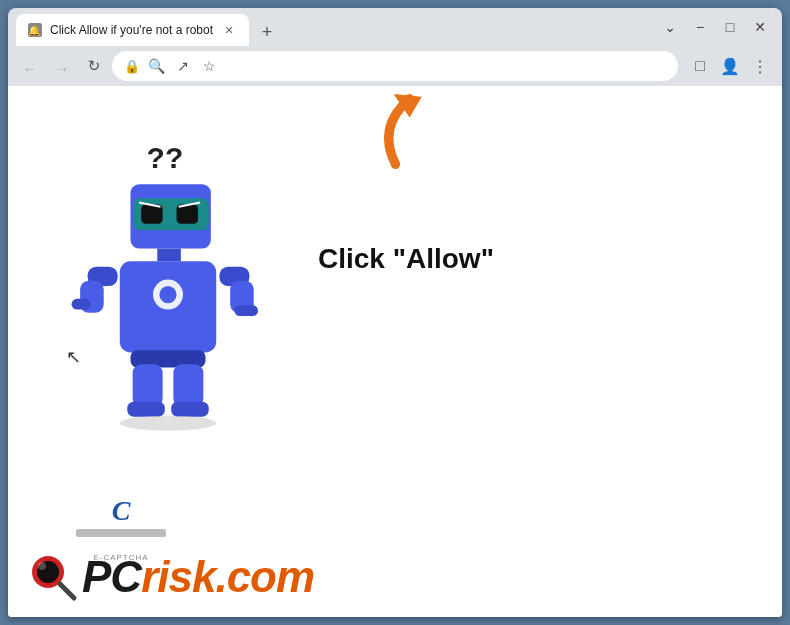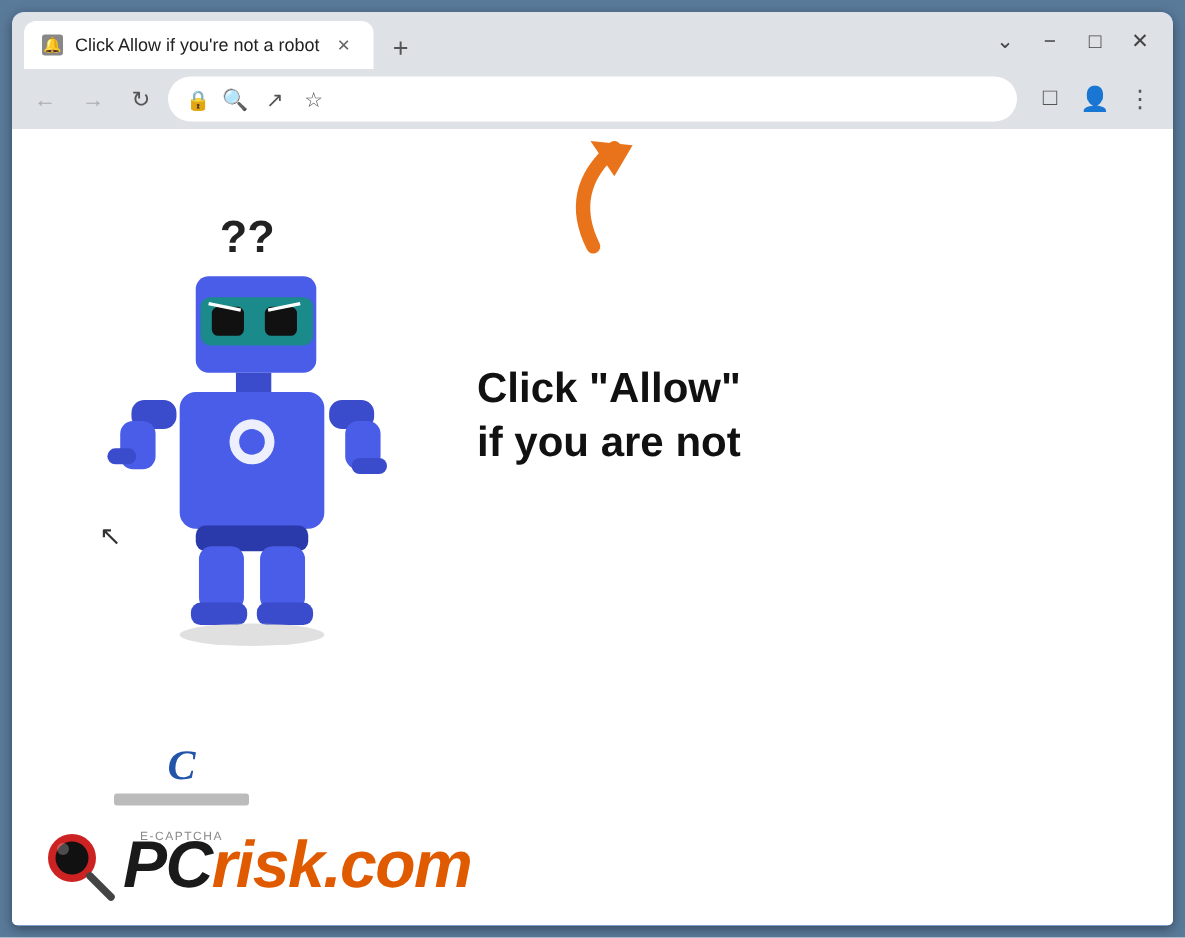--- a/index.html
+++ b/index.html
@@ -436,21 +436,20 @@
         <rect x="103" y="248" width="35" height="14" rx="6" fill="#3a4bcc"></rect>
 
         <ellipse cx="100" cy="268" rx="45" ry="7" fill="#ccc" opacity="0.6"></ellipse>
       </svg>
     </div>
 
     <div class="cursor">↖</div>
 
     <div class="message-text">
       <div>Click "Allow"</div>
-      <div>if you are not</div>
     </div>
 
     <div class="watermark">
 
       <div class="ecaptcha-area">
         <span class="ecaptcha-c">C</span>
         <div class="ecaptcha-bar"></div>
         <span class="ecaptcha-label">E-CAPTCHA</span>
       </div>
 

